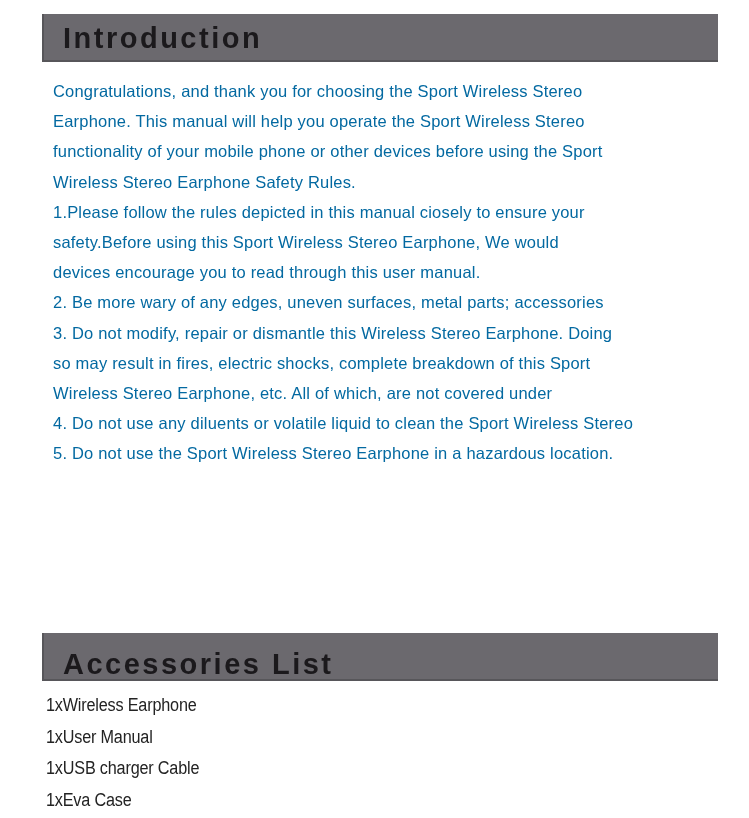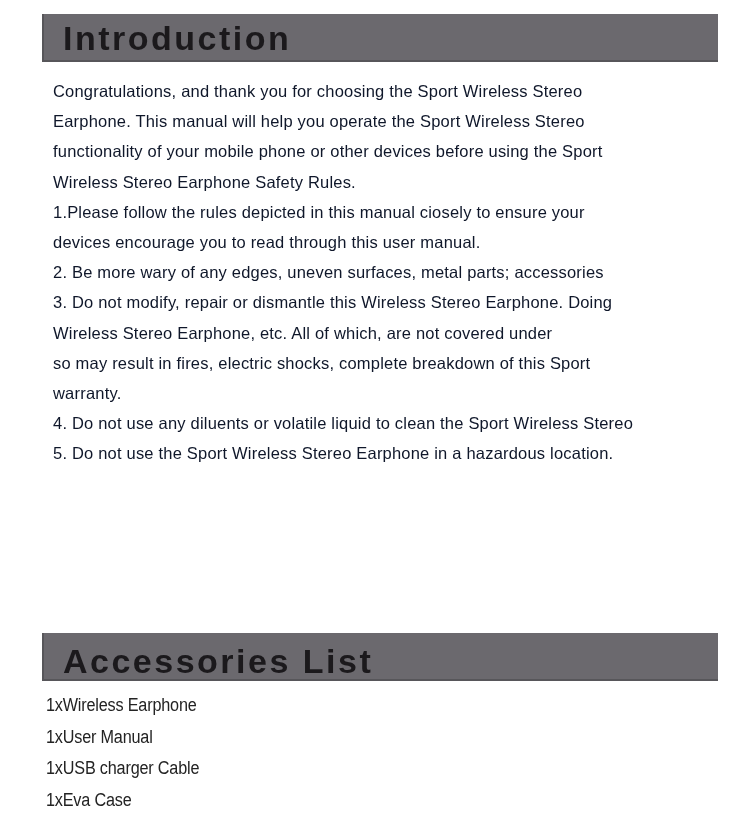--- a/index.html
+++ b/index.html
@@ -23,37 +23,37 @@
     background: #6b696e;
     display: flex;
     align-items: center;
     padding-left: 21px;
     box-sizing: border-box;
     box-shadow: inset 2px -2px 0 rgba(0,0,0,0.18);
   }
   .section-header.hdr-intro { top: 14px; }
   .section-header.hdr-accessories { top: 633px; align-items: flex-end; }
   .section-title {
-    font-size: 34px;
+    font-size: 29px;
     font-weight: bold;
     letter-spacing: 2.5px;
     color: #1b191c;
     white-space: nowrap;
   }
   .body-text {
     position: absolute;
     left: 53px;
     top: 76px;
     width: 655px;
   }
   .body-line {
     font-size: 16.5px;
     line-height: 30.2px;
     letter-spacing: 0.2px;
-    color: #0f172a;
+    color: #0369a1;
     white-space: nowrap;
   }
   .accessories-list {
     position: absolute;
     left: 46px;
     top: 690px;
     width: 655px;
   }
   .list-line {
     font-size: 18px;
@@ -73,26 +73,26 @@
   <section>
     <div class="section-header hdr-intro">
       <span class="section-title">Introduction</span>
     </div>
     <div class="body-text">
         <div class="body-line">Congratulations, and thank you for choosing the Sport Wireless Stereo</div>
         <div class="body-line">Earphone. This manual will help you operate the Sport Wireless Stereo</div>
         <div class="body-line">functionality of your mobile phone or other devices before using the Sport</div>
         <div class="body-line">Wireless Stereo Earphone Safety Rules.</div>
         <div class="body-line">1.Please follow the rules depicted in this manual ciosely to ensure your</div>
+        <div class="body-line">safety.Before using this Sport Wireless Stereo Earphone, We would</div>
         <div class="body-line">devices encourage you to read through this user manual.</div>
         <div class="body-line">2. Be more wary of any edges, uneven surfaces, metal parts; accessories</div>
         <div class="body-line">3. Do not modify, repair or dismantle this Wireless Stereo Earphone. Doing</div>
+        <div class="body-line">so may result in fires, electric shocks, complete breakdown of this Sport</div>
         <div class="body-line">Wireless Stereo Earphone, etc. All of which, are not covered under</div>
-        <div class="body-line">so may result in fires, electric shocks, complete breakdown of this Sport</div>
-        <div class="body-line">warranty.</div>
         <div class="body-line">4. Do not use any diluents or volatile liquid to clean the Sport Wireless Stereo</div>
         <div class="body-line">5. Do not use the Sport Wireless Stereo Earphone in a hazardous location.</div>
       </div>
   </section>
 
   <section>
     <div class="section-header hdr-accessories">
       <span class="section-title">Accessories List</span>
     </div>
     <div class="accessories-list">

